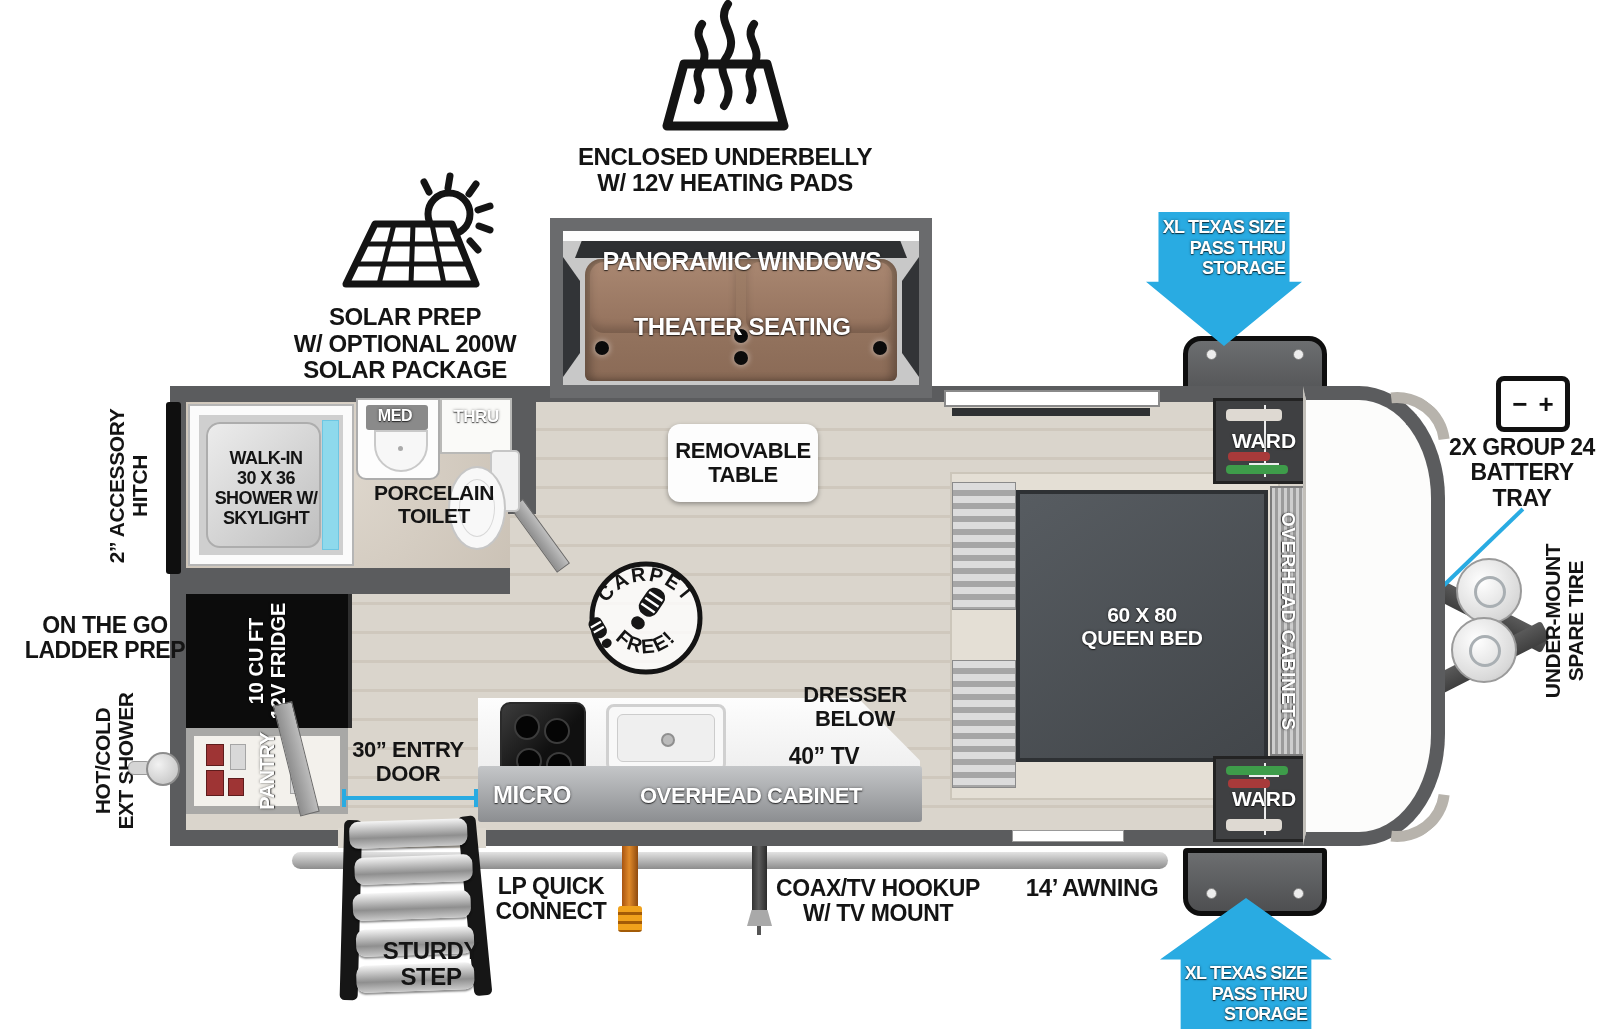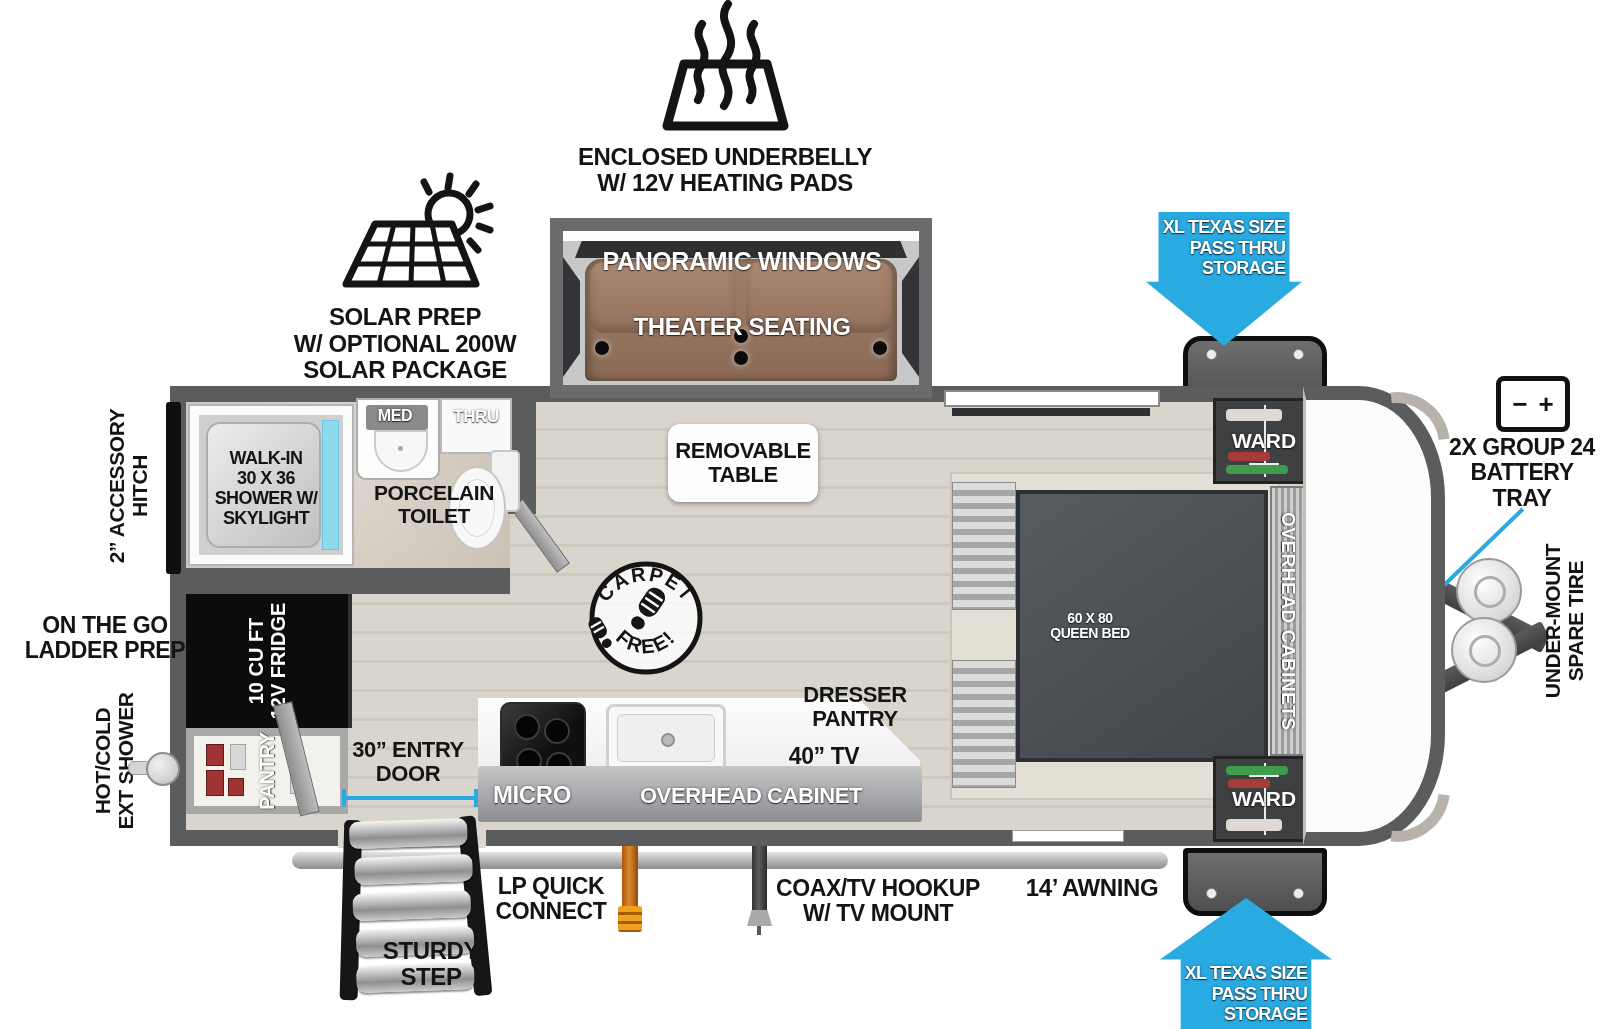--- a/index.html
+++ b/index.html
@@ -163,21 +163,21 @@
   .lbl-table{left:668px;top:424px;width:150px;height:78px;font-size:22px;}
   .stamp{left:586px;top:558px;width:120px;height:120px;}
   .stampTxt{font-family:"Liberation Sans",sans-serif;font-weight:bold;font-size:20px;fill:#141414;letter-spacing:2px;}
   
   .platform{left:950px;top:472px;width:330px;height:328px;background:#E4DFD5;border:2px solid #CCC6BA;box-sizing:border-box;}
   .slat{position:absolute;width:62px;height:126px;border:1px solid #8A8A8A;
     background:repeating-linear-gradient(180deg,#DCDCDC 0 7px,#A6A6A6 7px 13px);}
   .slat-t{left:952px;top:482px;} .slat-b{left:952px;top:660px;}
   .bed{left:1016px;top:490px;width:252px;height:272px;border:4px solid #2E3134;box-sizing:border-box;
     background:linear-gradient(145deg,#575C61,#42464A);}
-  .lbl-bed{left:964px;top:490px;width:252px;height:272px;font-size:14px;}
+  .lbl-bed{left:1016px;top:490px;width:252px;height:272px;font-size:21px;}
   .oh-strip{left:1270px;top:486px;width:36px;height:270px;border:2px solid #7B7B7B;box-sizing:border-box;
     background:repeating-linear-gradient(90deg,#CECECE 0 3px,#9C9C9C 3px 6px);display:flex;align-items:center;justify-content:center;}
   .lbl-ohstrip{writing-mode:vertical-rl;font-weight:bold;font-size:19px;letter-spacing:0.5px;}
   .ward{position:absolute;width:102px;height:86px;background:#3F4042;border:3px solid #232323;box-sizing:border-box;}
   .ward-t{left:1213px;top:398px;} .ward-b{left:1213px;top:756px;}
   .rod{position:absolute;left:50%;top:4px;bottom:4px;width:2px;background:#EDEDED;}
   .hang{position:absolute;left:34%;width:32%;height:2px;background:#EDEDED;}
   .cloth{position:absolute;border-radius:4px;}
   .lbl-ward{position:absolute;left:0;right:0;top:0;bottom:0;display:flex;align-items:center;justify-content:center;
     font-weight:bold;font-size:21px;}
@@ -282,21 +282,21 @@
     <span class="burner" style="left:12px;top:10px;"></span>
     <span class="burner" style="right:14px;top:14px;"></span>
     <span class="burner" style="left:14px;bottom:16px;"></span>
     <span class="burner" style="right:12px;bottom:12px;"></span>
   </div>
   <div class="abs sink"></div>
   <div class="abs cab-band"></div>
   <div class="lbl lbl-micro wt">MICRO</div>
   <div class="lbl lbl-ohcab wt">OVERHEAD CABINET</div>
   <div class="lbl lbl-dresser">DRESSER
-PANTRY</div>
+BELOW</div>
   <div class="lbl lbl-tv">40” TV</div>
 
   <div class="abs table"></div>
   <div class="lbl lbl-table">REMOVABLE
 TABLE</div>
   <svg class="abs stamp" viewBox="0 0 120 120">
     <circle cx="60" cy="60" r="54" fill="rgba(255,255,255,.82)" stroke="#141414" stroke-width="5"></circle>
     <defs>
       <path id="arcTop" d="M 15,68 A 45,45 0 0 1 105,68"></path>
       <path id="arcBot" d="M 21,64 A 40,40 0 0 0 99,64"></path>

